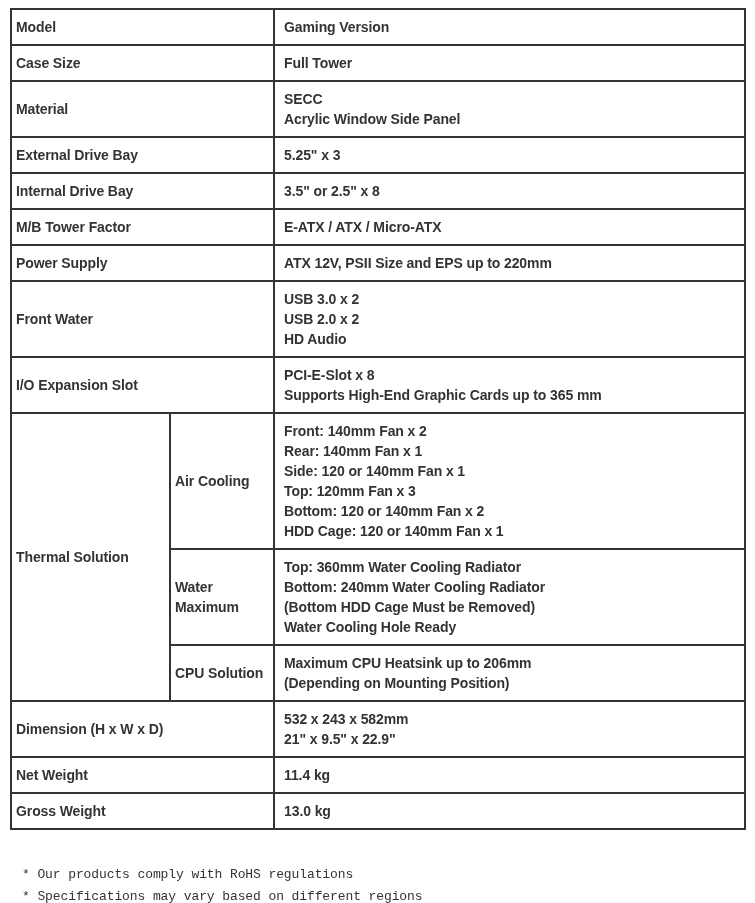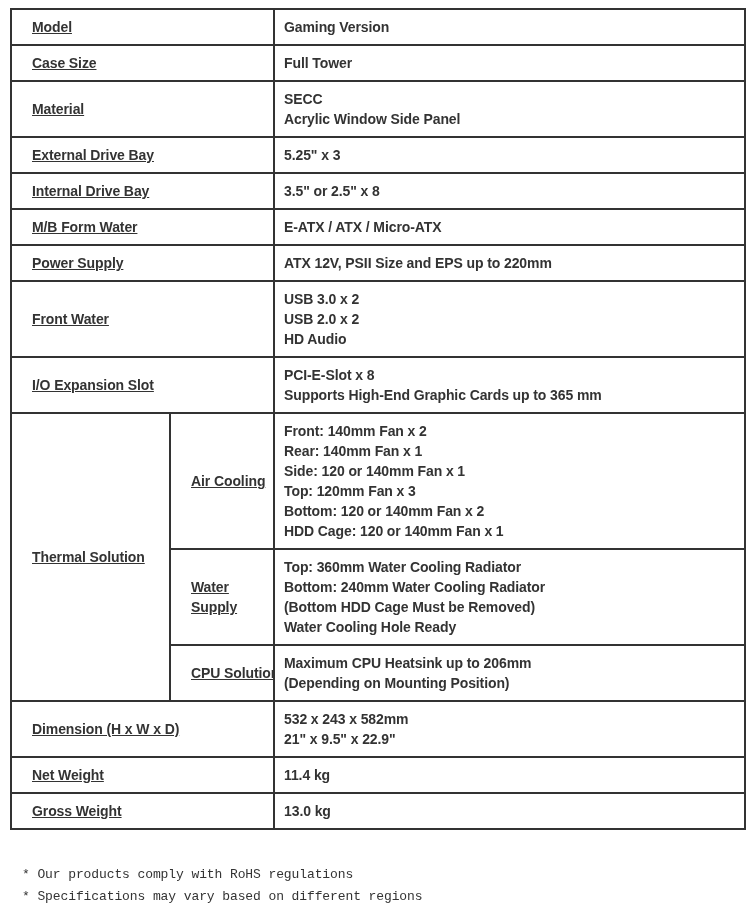--- a/index.html
+++ b/index.html
@@ -23,23 +23,22 @@
   table.spec-table td {
     border: 2px solid #333333;
     font-size: 14px;
     font-weight: bold;
     line-height: 20px;
     vertical-align: middle;
     letter-spacing: -0.1px;
     overflow: hidden;
   }
   td.label-cell {
-    padding: 7px 4px 7px 20px;
+    padding: 7px 4px 7px 4px;
     white-space: pre-line;
-    text-decoration: underline;
   }
   td.value-cell {
     padding: 7px 6px 7px 9px;
     white-space: pre-line;
   }
   td.nowrap { white-space: nowrap; }
   .footnotes {
     margin-top: 34px;
     padding-left: 12px;
     color: #333333;
@@ -77,21 +76,21 @@
       </tr>
       <tr>
         <td colspan="2" class="label-cell">External Drive Bay</td>
         <td class="value-cell">5.25" x 3</td>
       </tr>
       <tr>
         <td colspan="2" class="label-cell">Internal Drive Bay</td>
         <td class="value-cell">3.5" or 2.5" x 8</td>
       </tr>
       <tr>
-        <td colspan="2" class="label-cell">M/B Form Water</td>
+        <td colspan="2" class="label-cell">M/B Tower Factor</td>
         <td class="value-cell">E-ATX / ATX / Micro-ATX</td>
       </tr>
       <tr>
         <td colspan="2" class="label-cell">Power Supply</td>
         <td class="value-cell">ATX 12V, PSII Size and EPS up to 220mm</td>
       </tr>
       <tr>
         <td colspan="2" class="label-cell">Front Water</td>
         <td class="value-cell">USB 3.0 x 2
 USB 2.0 x 2
@@ -108,21 +107,21 @@
         <td class="label-cell">Air Cooling</td>
         <td class="value-cell">Front: 140mm Fan x 2
 Rear: 140mm Fan x 1
 Side: 120 or 140mm Fan x 1
 Top: 120mm Fan x 3
 Bottom: 120 or 140mm Fan x 2
 HDD Cage: 120 or 140mm Fan x 1</td>
       </tr>
       <tr>
         <td class="label-cell">Water
-Supply</td>
+Maximum</td>
         <td class="value-cell">Top: 360mm Water Cooling Radiator
 Bottom: 240mm Water Cooling Radiator
 (Bottom HDD Cage Must be Removed)
 Water Cooling Hole Ready</td>
       </tr>
       <tr>
         <td class="label-cell nowrap">CPU Solution</td>
         <td class="value-cell">Maximum CPU Heatsink up to 206mm
 (Depending on Mounting Position)</td>
       </tr>

